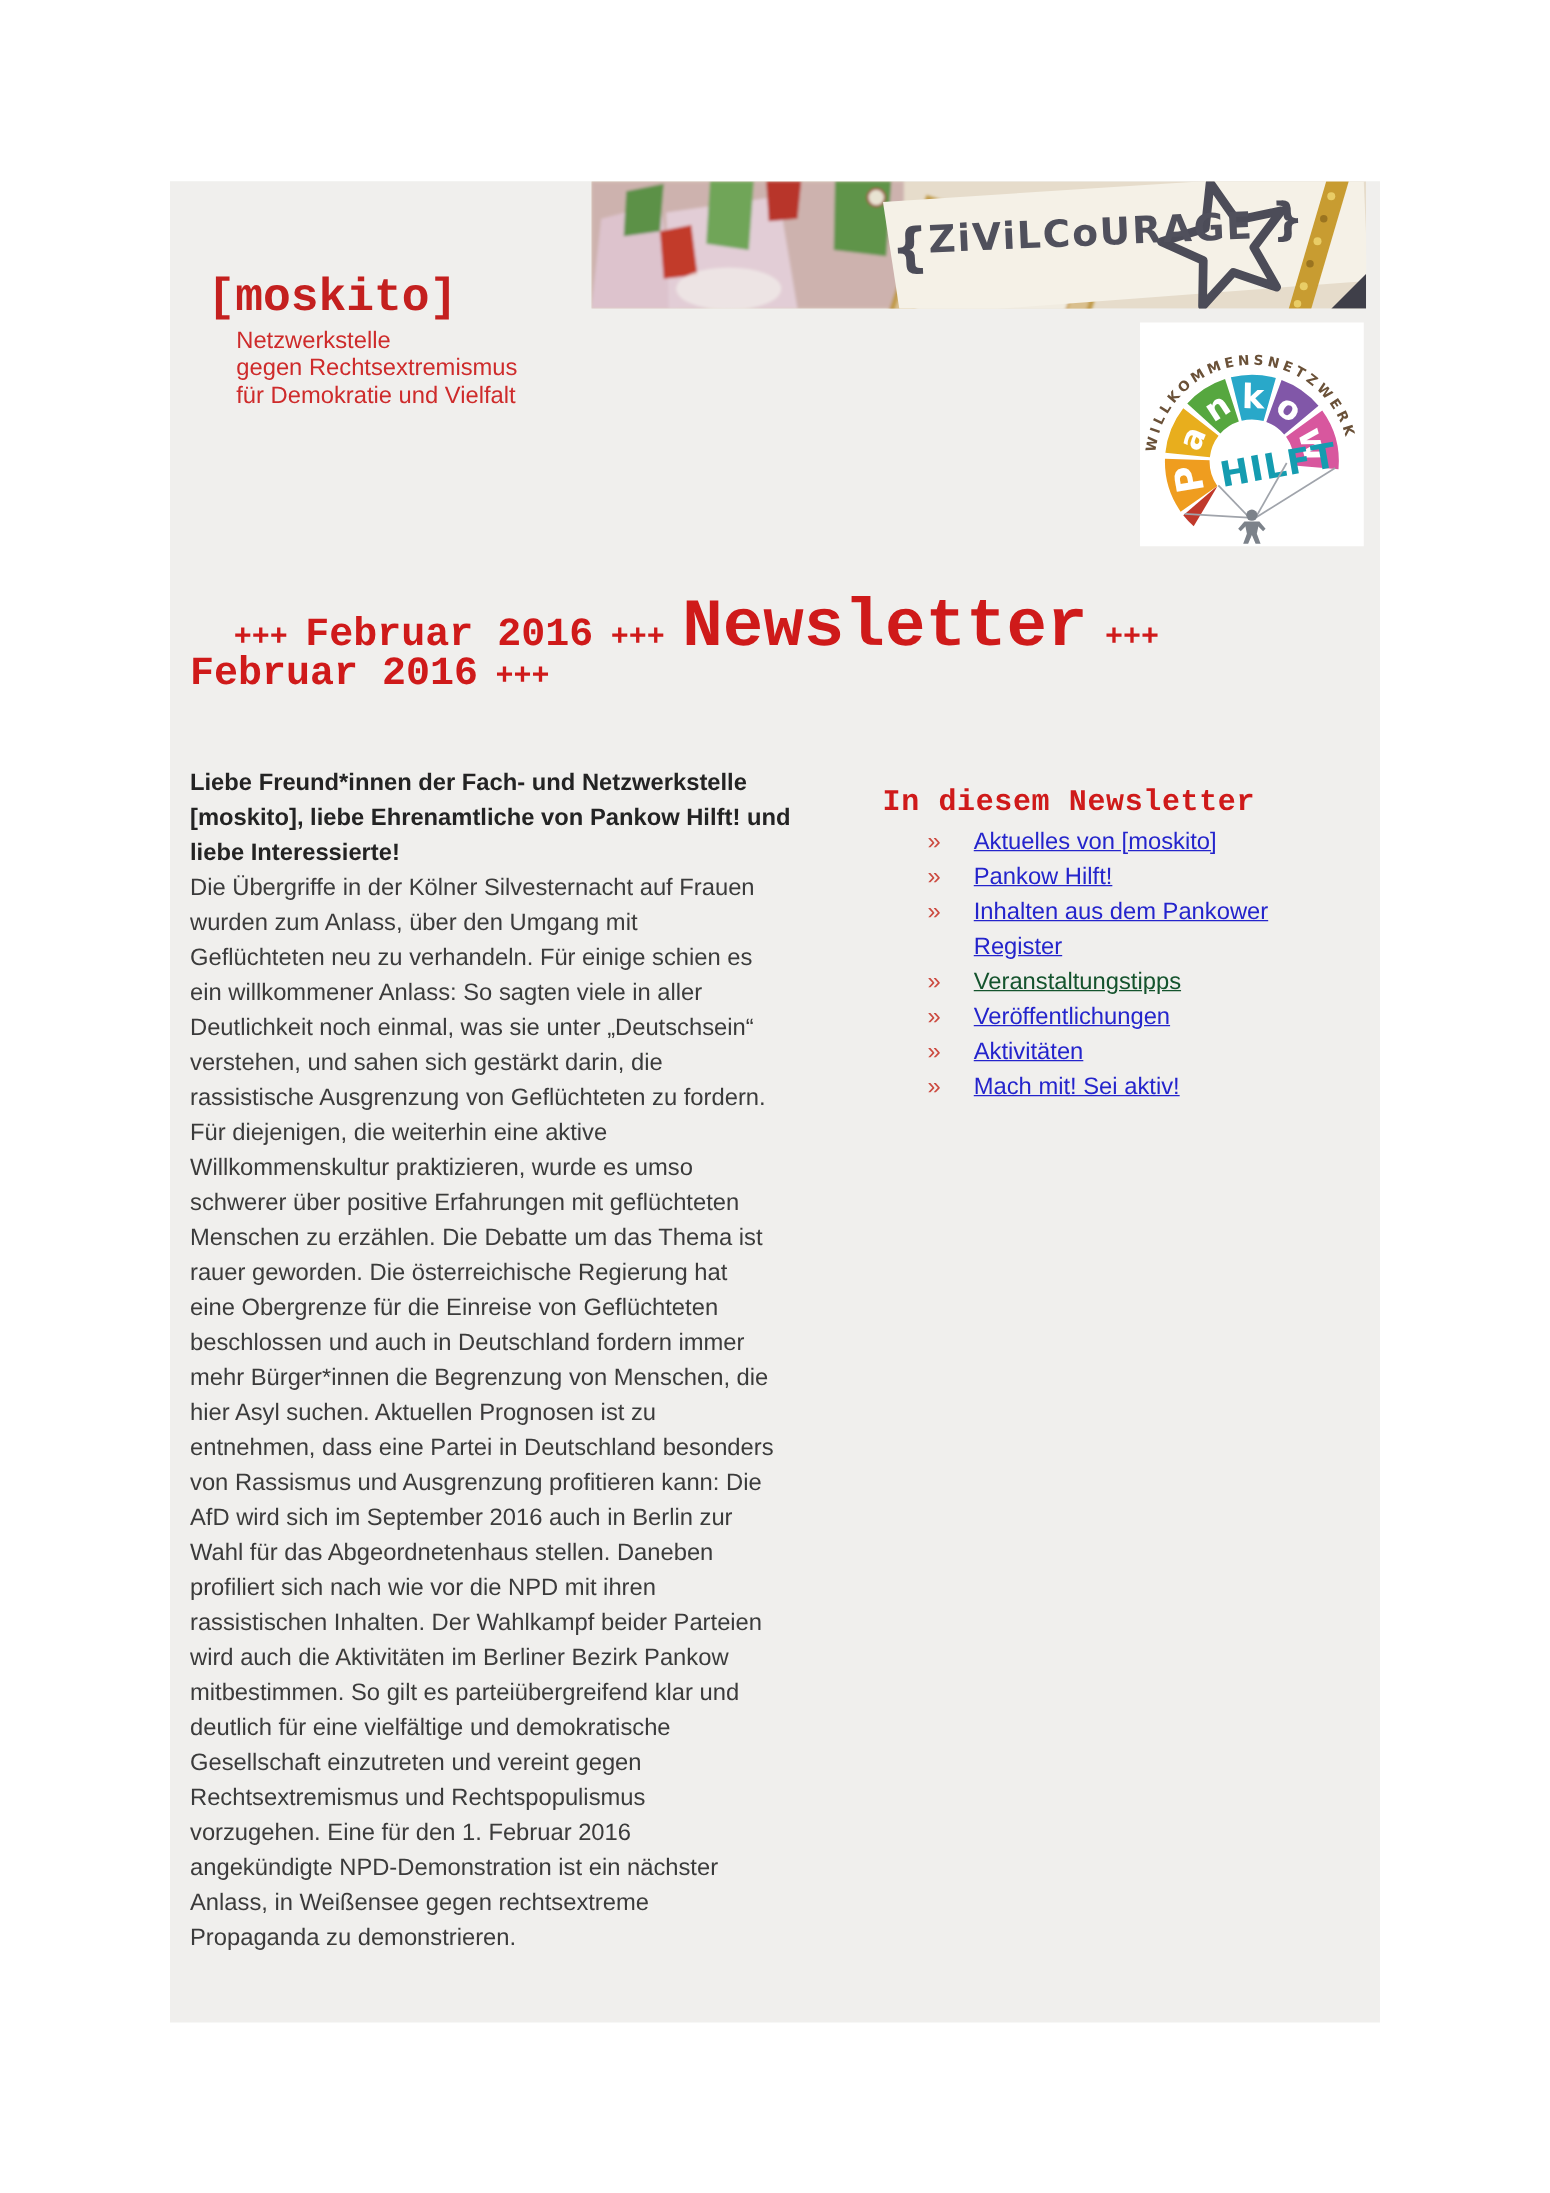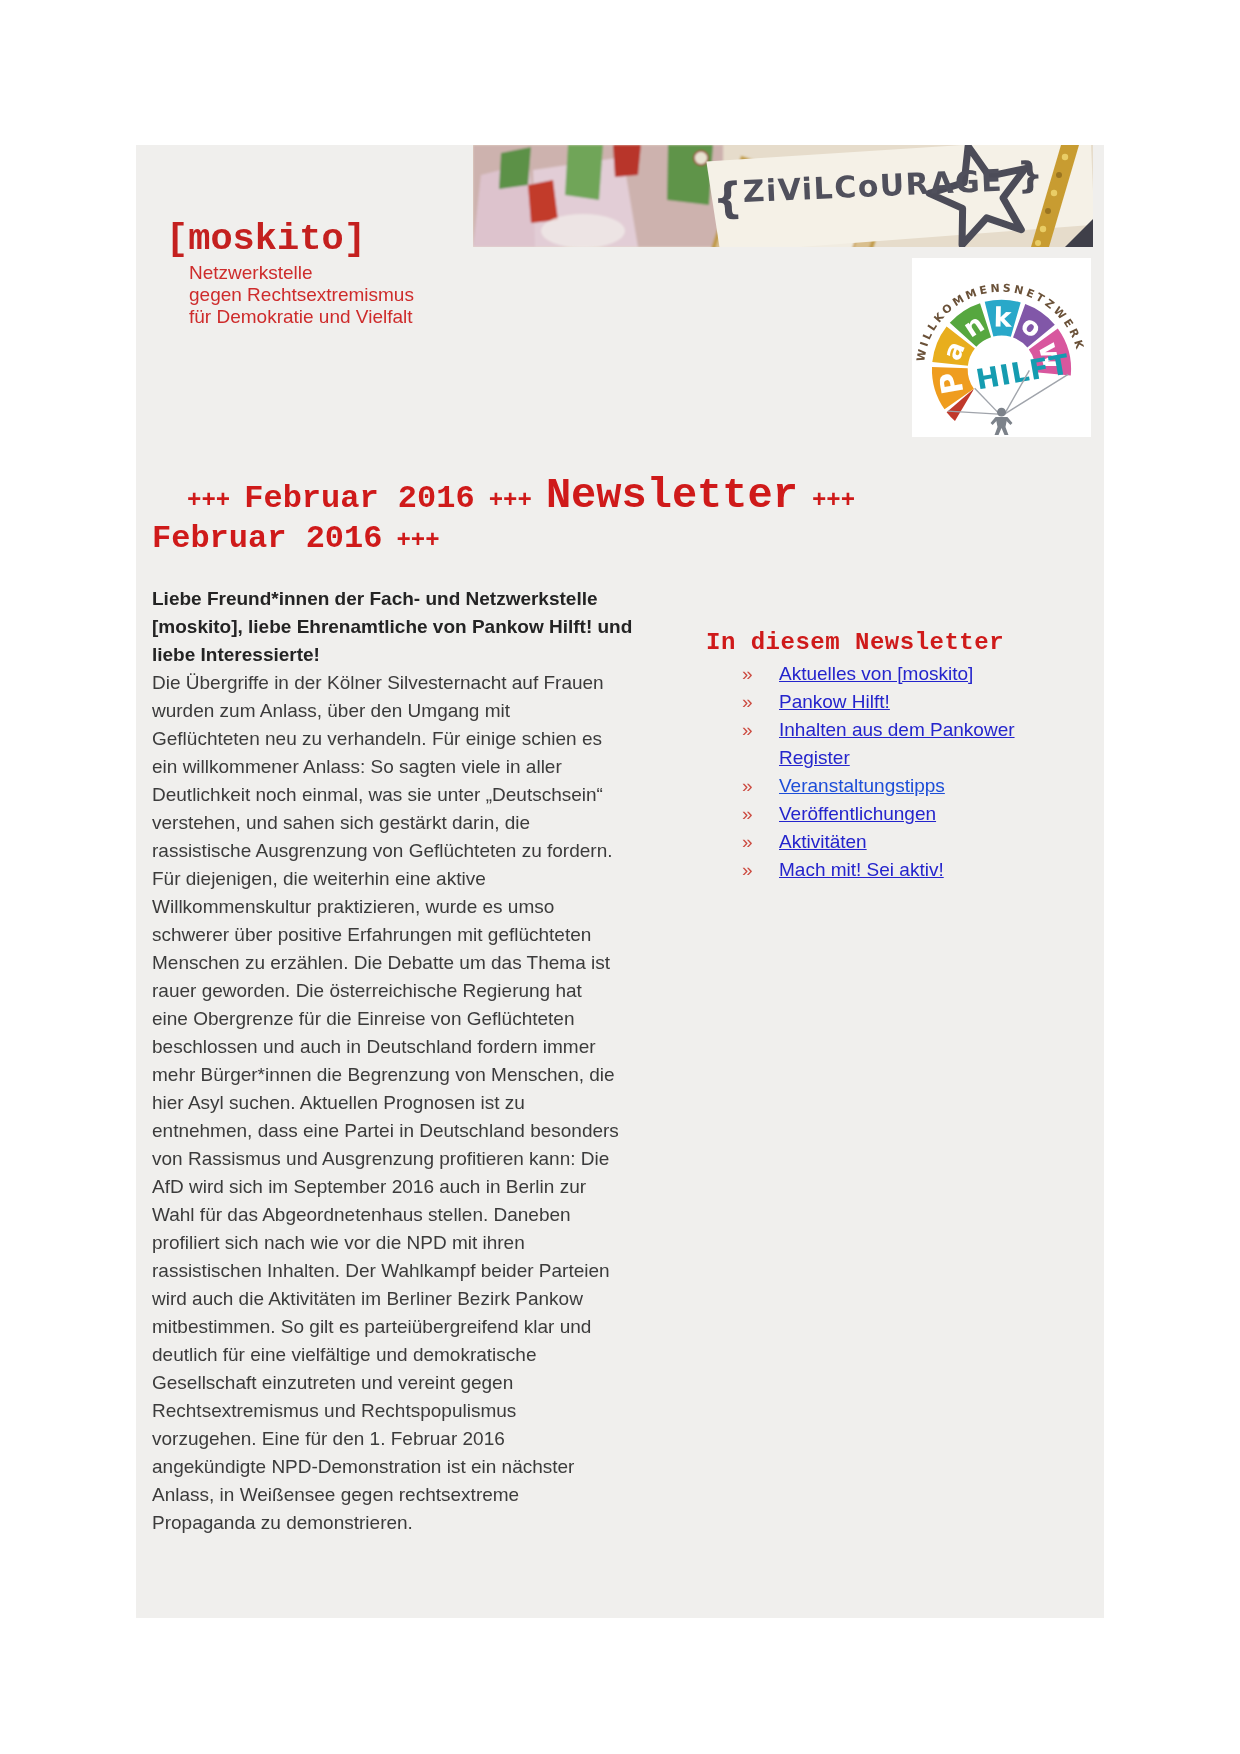--- a/index.html
+++ b/index.html
@@ -26,41 +26,41 @@
   
   .pankow-box{position:absolute;left:776px;top:113px;width:179px;height:179px;background:#ffffff;}
 
   
   .headline{position:absolute;color:#cf1a1a;white-space:nowrap;
     font-family:"Liberation Mono","DejaVu Sans Mono",monospace;font-weight:bold;}
   .headline-1{left:51px;top:327px;}
   .headline-2{left:16px;top:375px;}
   .h-plus{font-size:24px;}
   .h-date{font-size:32px;}
-  .h-word{font-size:42px;margin-top:28px;}
+  .h-word{font-size:54px;margin-top:28px;}
   .h-sp{display:inline-block;width:14px;}
 
   
   .article{position:absolute;left:16px;top:440px;width:534px;
     font-size:19px;line-height:28px;color:#3b3b3b;}
   .article p{margin:0;white-space:pre-line;}
-  .article .lead{font-weight:bold;color:#232323;}
+  .article .lead{font-weight:bold;color:#232323;margin-top:28px;}
   .article .neu{margin-top:28px;white-space:normal;}
   .article .neu .neu-label{font-weight:bold;font-style:italic;color:#232323;}
   .article .neu .neu-text{white-space:pre-line;}
 
   
   .nav{position:absolute;left:570px;top:444px;width:394px;}
   .nav-title{font-family:"Liberation Mono","DejaVu Sans Mono",monospace;
     font-weight:bold;font-size:24px;line-height:28px;letter-spacing:.5px;color:#cf1a1a;white-space:nowrap;margin-top:40px;}
   .nav ul{margin:3px 0 0 0;padding:0;list-style:none;}
   .nav li{position:relative;padding-left:73px;font-size:19px;line-height:28px;width:252px;}
   .nav .bullet{position:absolute;left:36px;top:0;color:#cc4b41;}
   .nav a{color:#2424cc;text-decoration:underline;}
-  .nav a.visited{color:#1d4ed8;}
+  .nav a.visited{color:#14532d;}
 </style>
 </head>
 <body>
 
 <div class="panel">
 
   <div class="banner">
     <svg width="620" height="102" viewBox="0 0 620 102" preserveAspectRatio="none">
       <defs>
         <filter id="blur1">

